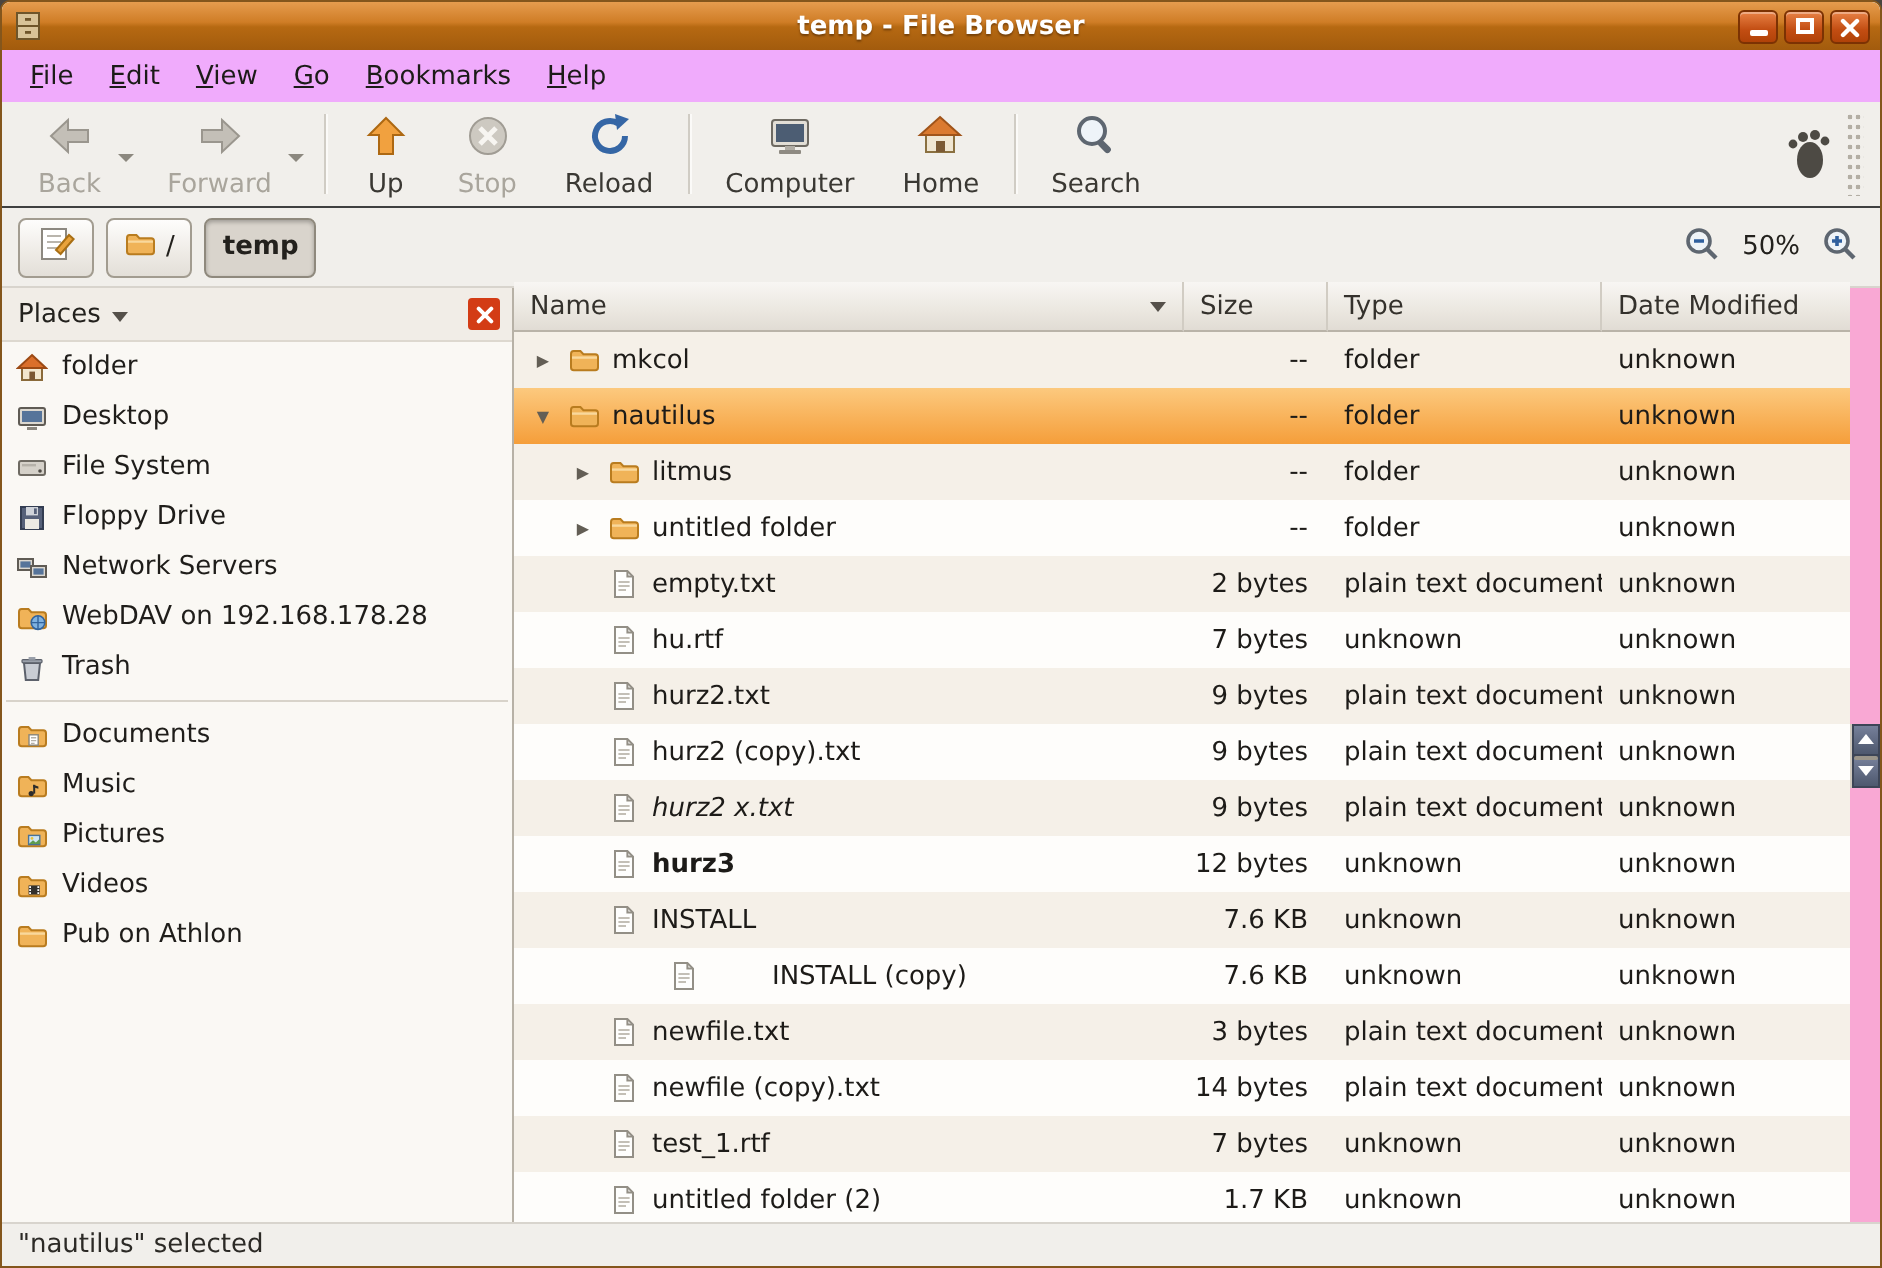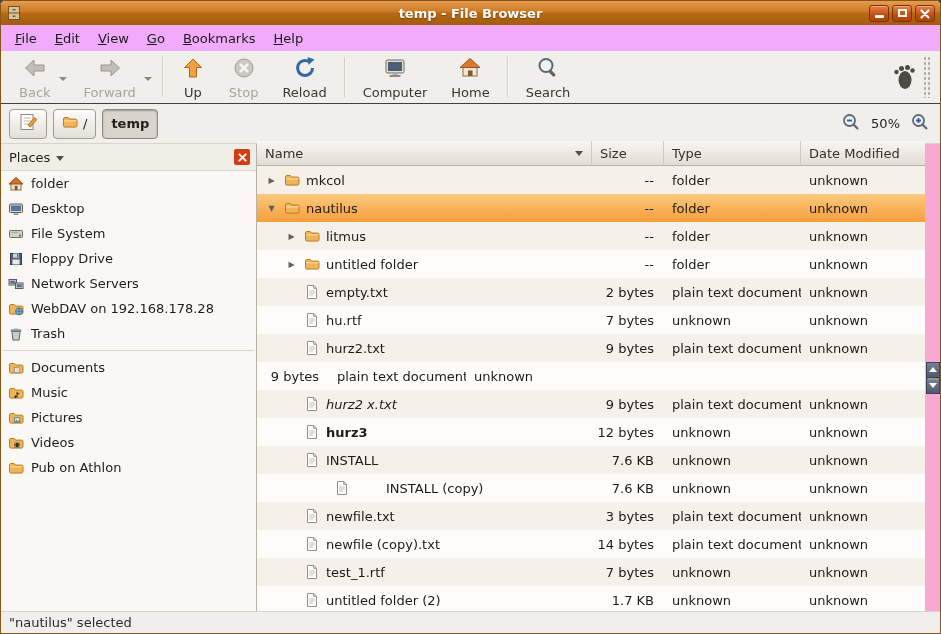--- a/index.html
+++ b/index.html
@@ -566,20 +566,33 @@
                     </g>
                   </svg>
                 </span>
       <span class="row-name">hurz2.txt</span>
     </div>
     <div class="cell size-cell">9 bytes</div>
     <div class="cell type-cell">plain text document</div>
     <div class="cell date-cell">unknown</div>
   </div>
             <div class="row">
+    <div class="cell name-cell" style="padding-left: 28px;">
+      <span class="expander" style="visibility: hidden;"></span>
+      <span class="row-icon">
+                  <svg width="16" height="16" viewBox="0 0 16 16">
+                    <path d="M3.5 1.5h6.2l2.8 2.8v10.2h-9z" fill="#fefefd" stroke="#938f86"></path>
+                    <path d="M9.7 1.5v2.8h2.8" fill="none" stroke="#938f86"></path>
+                    <g stroke="#c3bfb6">
+                      <path d="M5.2 7h5.6M5.2 9h5.6M5.2 11h3.8"></path>
+                    </g>
+                  </svg>
+                </span>
+      <span class="row-name">hurz2 (copy).txt</span>
+    </div>
     <div class="cell size-cell">9 bytes</div>
     <div class="cell type-cell">plain text document</div>
     <div class="cell date-cell">unknown</div>
   </div>
             <div class="row">
     <div class="cell name-cell" style="padding-left: 28px; font-style: italic;">
       <span class="expander" style="visibility: hidden;"></span>
       <span class="row-icon">
                   <svg width="16" height="16" viewBox="0 0 16 16">
                     <path d="M3.5 1.5h6.2l2.8 2.8v10.2h-9z" fill="#fefefd" stroke="#938f86"></path>

